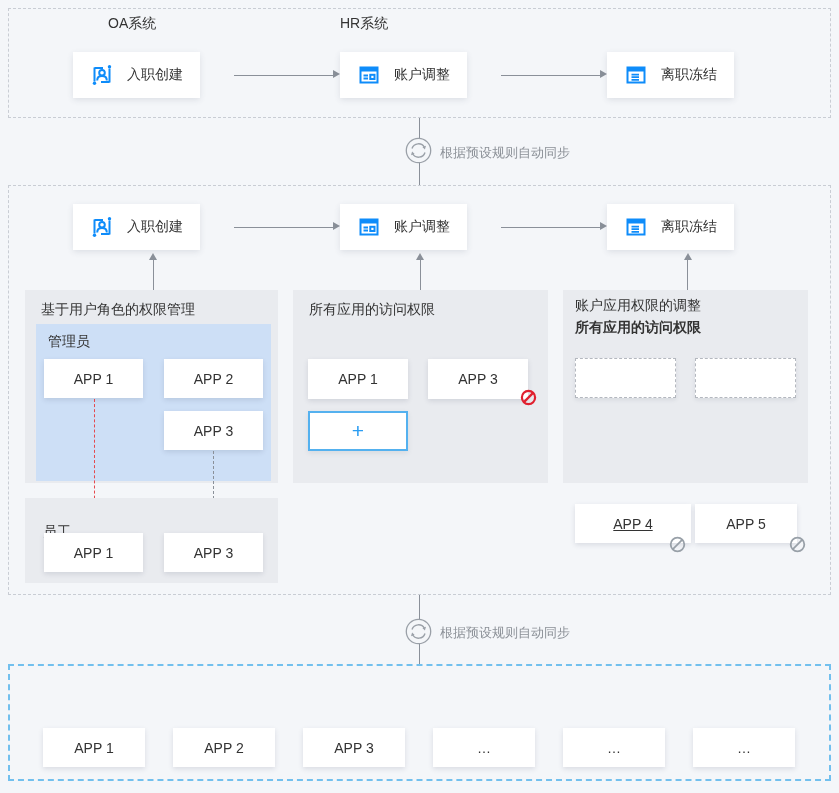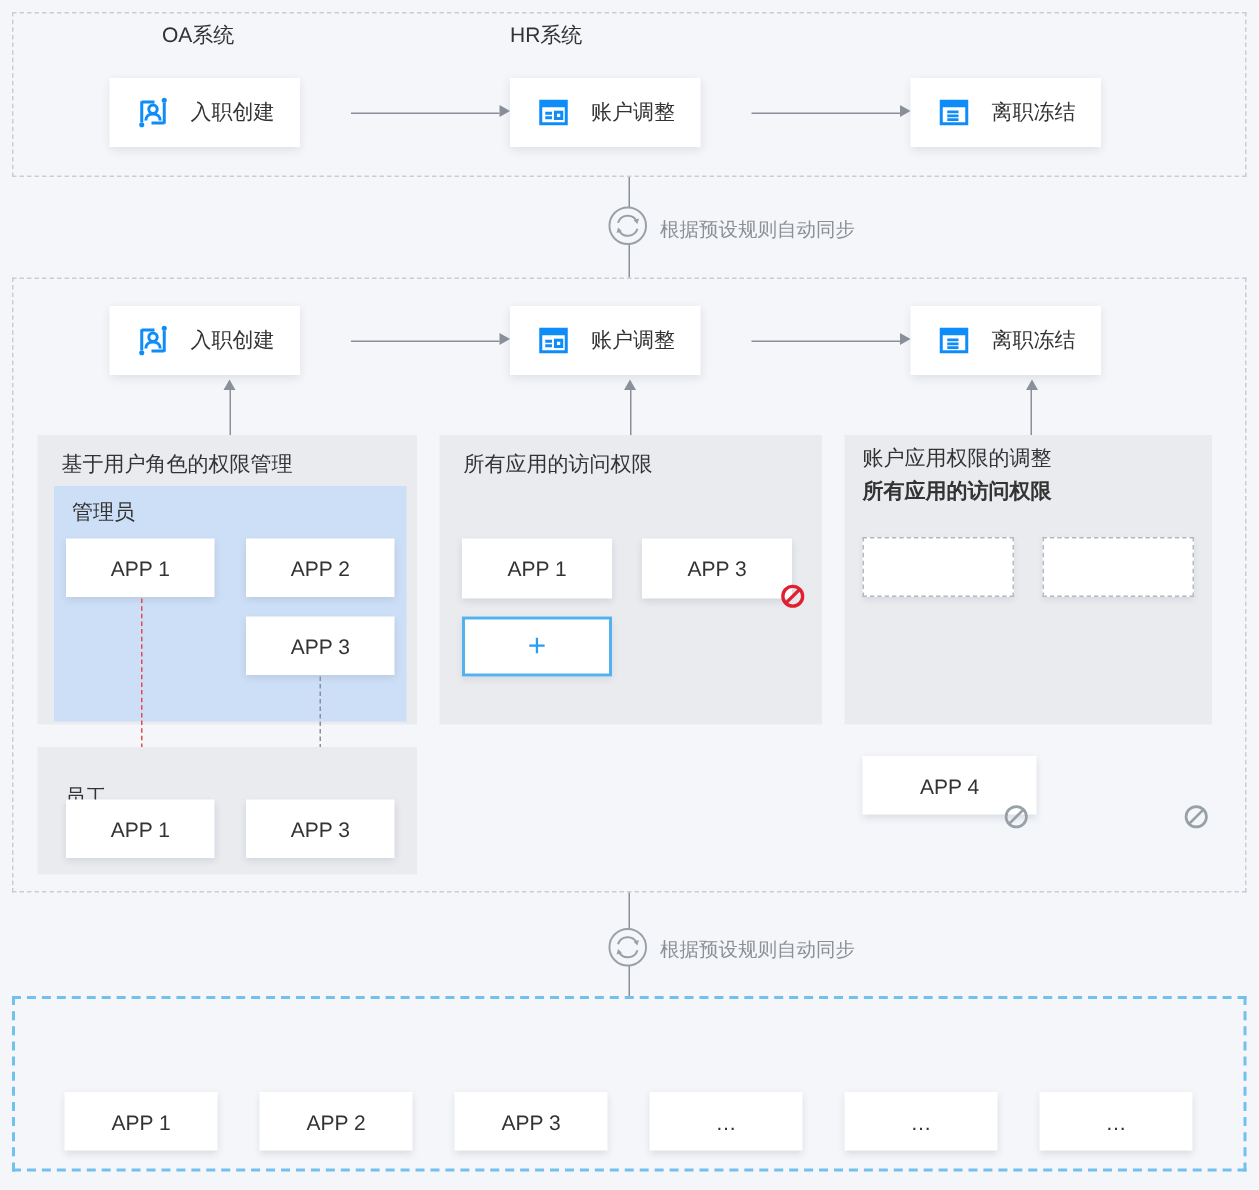--- a/index.html
+++ b/index.html
@@ -186,27 +186,28 @@
     </svg>
   </div>
   <div class="plus-box" style="left:308px;top:411px;width:100px;height:40px;">+</div>
 
   <div class="panel" style="left:563px;top:290px;width:245px;height:193px;"></div>
   <div class="ptitle" style="left:575px;top:297px;">账户应用权限的调整</div>
   <div class="ptitle" style="left:575px;top:319px;font-weight:bold;">所有应用的访问权限</div>
   <div class="dashed-slot" style="left:575px;top:358px;width:101px;height:40px;"></div>
   <div class="dashed-slot" style="left:695px;top:358px;width:101px;height:40px;"></div>
 
-  <div class="app" style="left:575px;top:504px;width:116px;height:39px;">APP 4</div>
+  <div class="app" style="left:575px;top:504px;width:116px;height:39px;text-decoration:underline;">APP 4</div>
   <div class="forbid" style="left:669px;top:536px;">
     <svg width="17" height="17" viewBox="0 0 17 17">
       <circle cx="8.5" cy="8.5" r="6.8" fill="none" stroke="#98a0a8" stroke-width="1.8"></circle>
       <line x1="3.9" y1="13.1" x2="13.1" y2="3.9" stroke="#98a0a8" stroke-width="1.8"></line>
     </svg>
   </div>
+  <div class="app" style="left:695px;top:504px;width:102px;height:39px;">APP 5</div>
   <div class="forbid" style="left:789px;top:536px;">
     <svg width="17" height="17" viewBox="0 0 17 17">
       <circle cx="8.5" cy="8.5" r="6.8" fill="none" stroke="#98a0a8" stroke-width="1.8"></circle>
       <line x1="3.9" y1="13.1" x2="13.1" y2="3.9" stroke="#98a0a8" stroke-width="1.8"></line>
     </svg>
   </div>
 
   <div class="vline" style="left:418.5px;top:595px;height:69px;"></div>
   <div class="sync-badge" style="left:405px;top:618px;">
     <svg width="27" height="27" viewBox="0 0 27 27">

